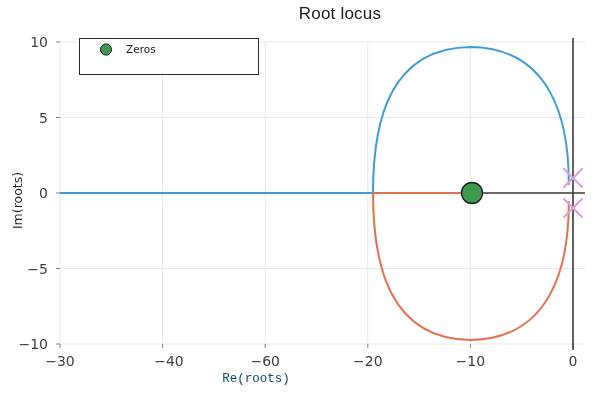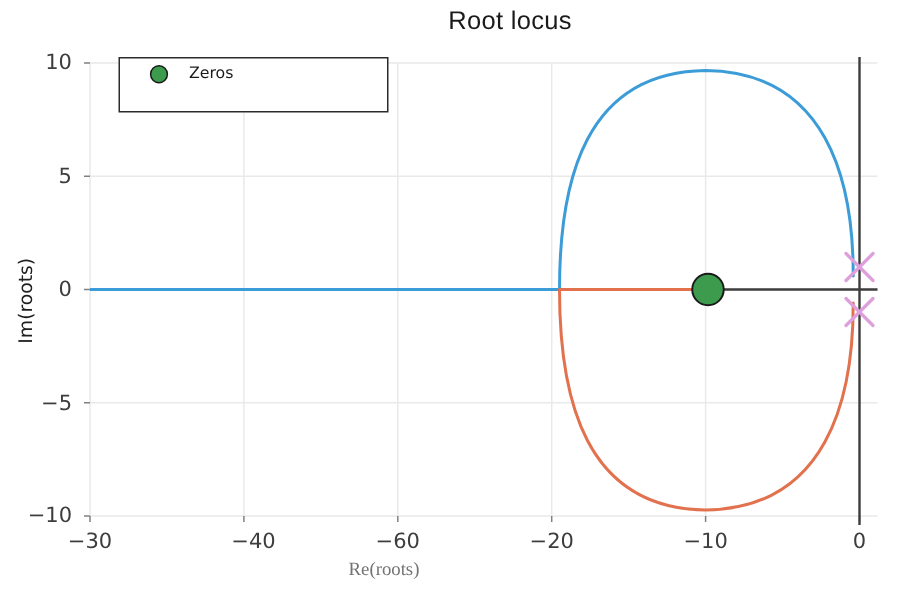--- a/index.html
+++ b/index.html
@@ -47,22 +47,22 @@
     text-align: center;
     transform: translateX(-50%);
   }
   #xlabel {
     position: absolute;
     width: 512px;
     left: 0;
     top: 372px;
     text-align: center;
     font-size: 12.5px;
-    color: #737373;
-    font-family: Liberation Serif, serif;
+    color: #0c4a6e;
+    font-family: Liberation Mono, monospace;
   }
   #ylabel {
     position: absolute;
     left: -48px;
     top: 193px;
     width: 130px;
     text-align: center;
     font-size: 12.5px;
     color: #1f1f1f;
     font-family: "DejaVu Sans", sans-serif;

